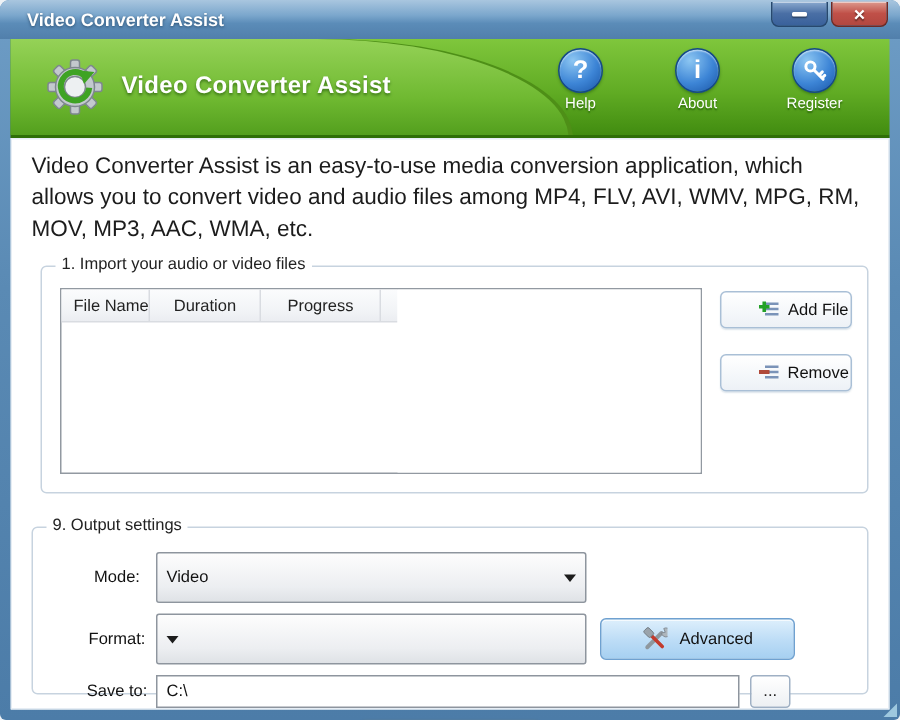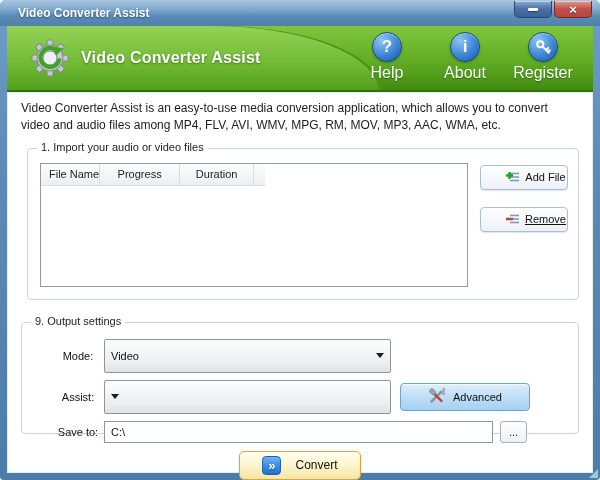--- a/index.html
+++ b/index.html
@@ -63,29 +63,29 @@
   .header-nav { position:absolute; top:6px; right:24px; display:flex; gap:26px; }
   .nav-item { width:52px; display:flex; flex-direction:column; align-items:center; cursor:default; }
   .nav-circle {
     width:30px; height:30px; border-radius:50%;
     background:radial-gradient(circle at 32% 26%, #8CC6F2 0%, #3D85D6 55%, #1A55A5 100%);
     border:1px solid #164a86;
     box-shadow:inset 0 1px 1px rgba(255,255,255,.55), 0 1px 2px rgba(0,50,0,.35);
     display:flex; align-items:center; justify-content:center;
     color:#fff; font-weight:bold; font-size:17px;
   }
-  .nav-label { margin-top:2px; color:#fff; font-size:16px; text-shadow:0 1px 1px rgba(20,70,0,.6); }
+  .nav-label { margin-top:2px; color:#fff; font-size:10px; text-shadow:0 1px 1px rgba(20,70,0,.6); }
 
   
   .main {
     position:relative; margin:0 7px 7px; height:381px; background:#ffffff;
     box-shadow:inset 0 0 0 1px #e6edf4;
   }
   .description {
-    padding:8px 14px 0 14px; font-size:12px; color:#1c1c1c; line-height:1.4; letter-spacing:0;
+    padding:8px 14px 0 14px; font-size:15px; color:#1c1c1c; line-height:1.4; letter-spacing:0;
   }
 
   .groupbox {
     position:relative; margin:14px 14px 0 14px;
     border:1px solid #C7D3DF; border-radius:4px;
   }
   .groupbox-title {
     position:absolute; top:-8px; left:9px; background:#fff; padding:0 4px;
     font-size:11px; color:#222;
   }
@@ -110,21 +110,21 @@
 
   .side-buttons { width:88px; display:flex; flex-direction:column; padding-top:2px; }
   .side-btn {
     height:25px; border:1px solid #A9BFD6; border-radius:4px;
     background:linear-gradient(180deg,#FFFFFF 0%,#F4F7FA 60%,#EDF1F6 100%);
     display:flex; align-items:center; justify-content:center; gap:5px;
     font-size:11px; color:#111; cursor:default;
     box-shadow:0 1px 1px rgba(120,150,180,.25);
     padding-left:24px;
   }
-  .side-btn + .side-btn { margin-top:17px;text-decoration:underline; }
+  .side-btn + .side-btn { margin-top:17px; }
   .list-icon { width:14px; height:13px; }
 
   
   .group-output { margin-top:22px; height:112px; padding:16px 10px 10px 12px; }
   .form-row { display:flex; align-items:center; margin-bottom:7px; position:relative; }
   .form-label { width:70px; text-align:center; padding-left:18px; font-size:11px; color:#111; }
   .dropdown {
     width:287px; height:22px; border:1px solid #8E959E; border-radius:2px;
     background:linear-gradient(180deg,#FDFDFD 0%,#ECEEF1 70%,#DFE2E6 100%);
     display:flex; align-items:center; padding:16px 6px; font-size:11px; color:#111; cursor:default;
@@ -241,22 +241,22 @@
 
   <div class="main">
 
     <div class="description">Video Converter Assist is an easy-to-use media conversion application, which allows you to convert video and audio files among MP4, FLV, AVI, WMV, MPG, RM, MOV, MP3, AAC, WMA, etc.</div>
 
     <div class="groupbox group-import">
       <span class="groupbox-title">1. Import your audio or video files</span>
       <div class="filetable">
         <div class="filetable-header">
           <div class="col col-filename">File Name</div>
+          <div class="col col-duration">Duration</div>
           <div class="col col-progress">Progress</div>
-          <div class="col col-duration">Duration</div>
           <div class="col col-filler"></div>
         </div>
         <div class="filetable-body"></div>
       </div>
       <div class="side-buttons">
         <div class="side-btn">
           <svg class="list-icon" viewBox="0 0 14 13">
             <path d="M4 2.5 h9 M4 6 h9 M4 9.5 h9" stroke="#7A93B8" stroke-width="1.6"></path>
             <path d="M3.5 1 v7 M0 4.5 h7" stroke="#23A127" stroke-width="2.4"></path>
           </svg>
@@ -277,21 +277,21 @@
 
       <div class="form-row">
         <span class="form-label">Mode:</span>
         <div class="dropdown">
           <span class="dd-text">Video</span>
           <span class="dd-arrow"></span>
         </div>
       </div>
 
       <div class="form-row">
-        <span class="form-label">Assist:</span>
+        <span class="form-label">Format:</span>
         <div class="dropdown">
           <span class="dd-arrow"></span>
         </div>
         <div class="advanced-btn">
           <svg class="tools-icon" viewBox="0 0 17 17">
             <path d="M3.5 13.5 L13 4" stroke="#8E979E" stroke-width="2.6" stroke-linecap="round"></path>
             <path d="M13 4 a3 3 0 1 0 1.5 -3 l1 2.5 z" fill="#AEB6BC" stroke="#7E878E" stroke-width=".6"></path>
             <path d="M5 4.5 L13.5 13" stroke="#C23B2E" stroke-width="2.4" stroke-linecap="round"></path>
             <rect x="1.5" y="1.5" width="6" height="4.4" rx="1" fill="#9AA3AB" stroke="#6F787F" stroke-width=".6" transform="rotate(45,4.5,3.7)"></rect>
           </svg>

